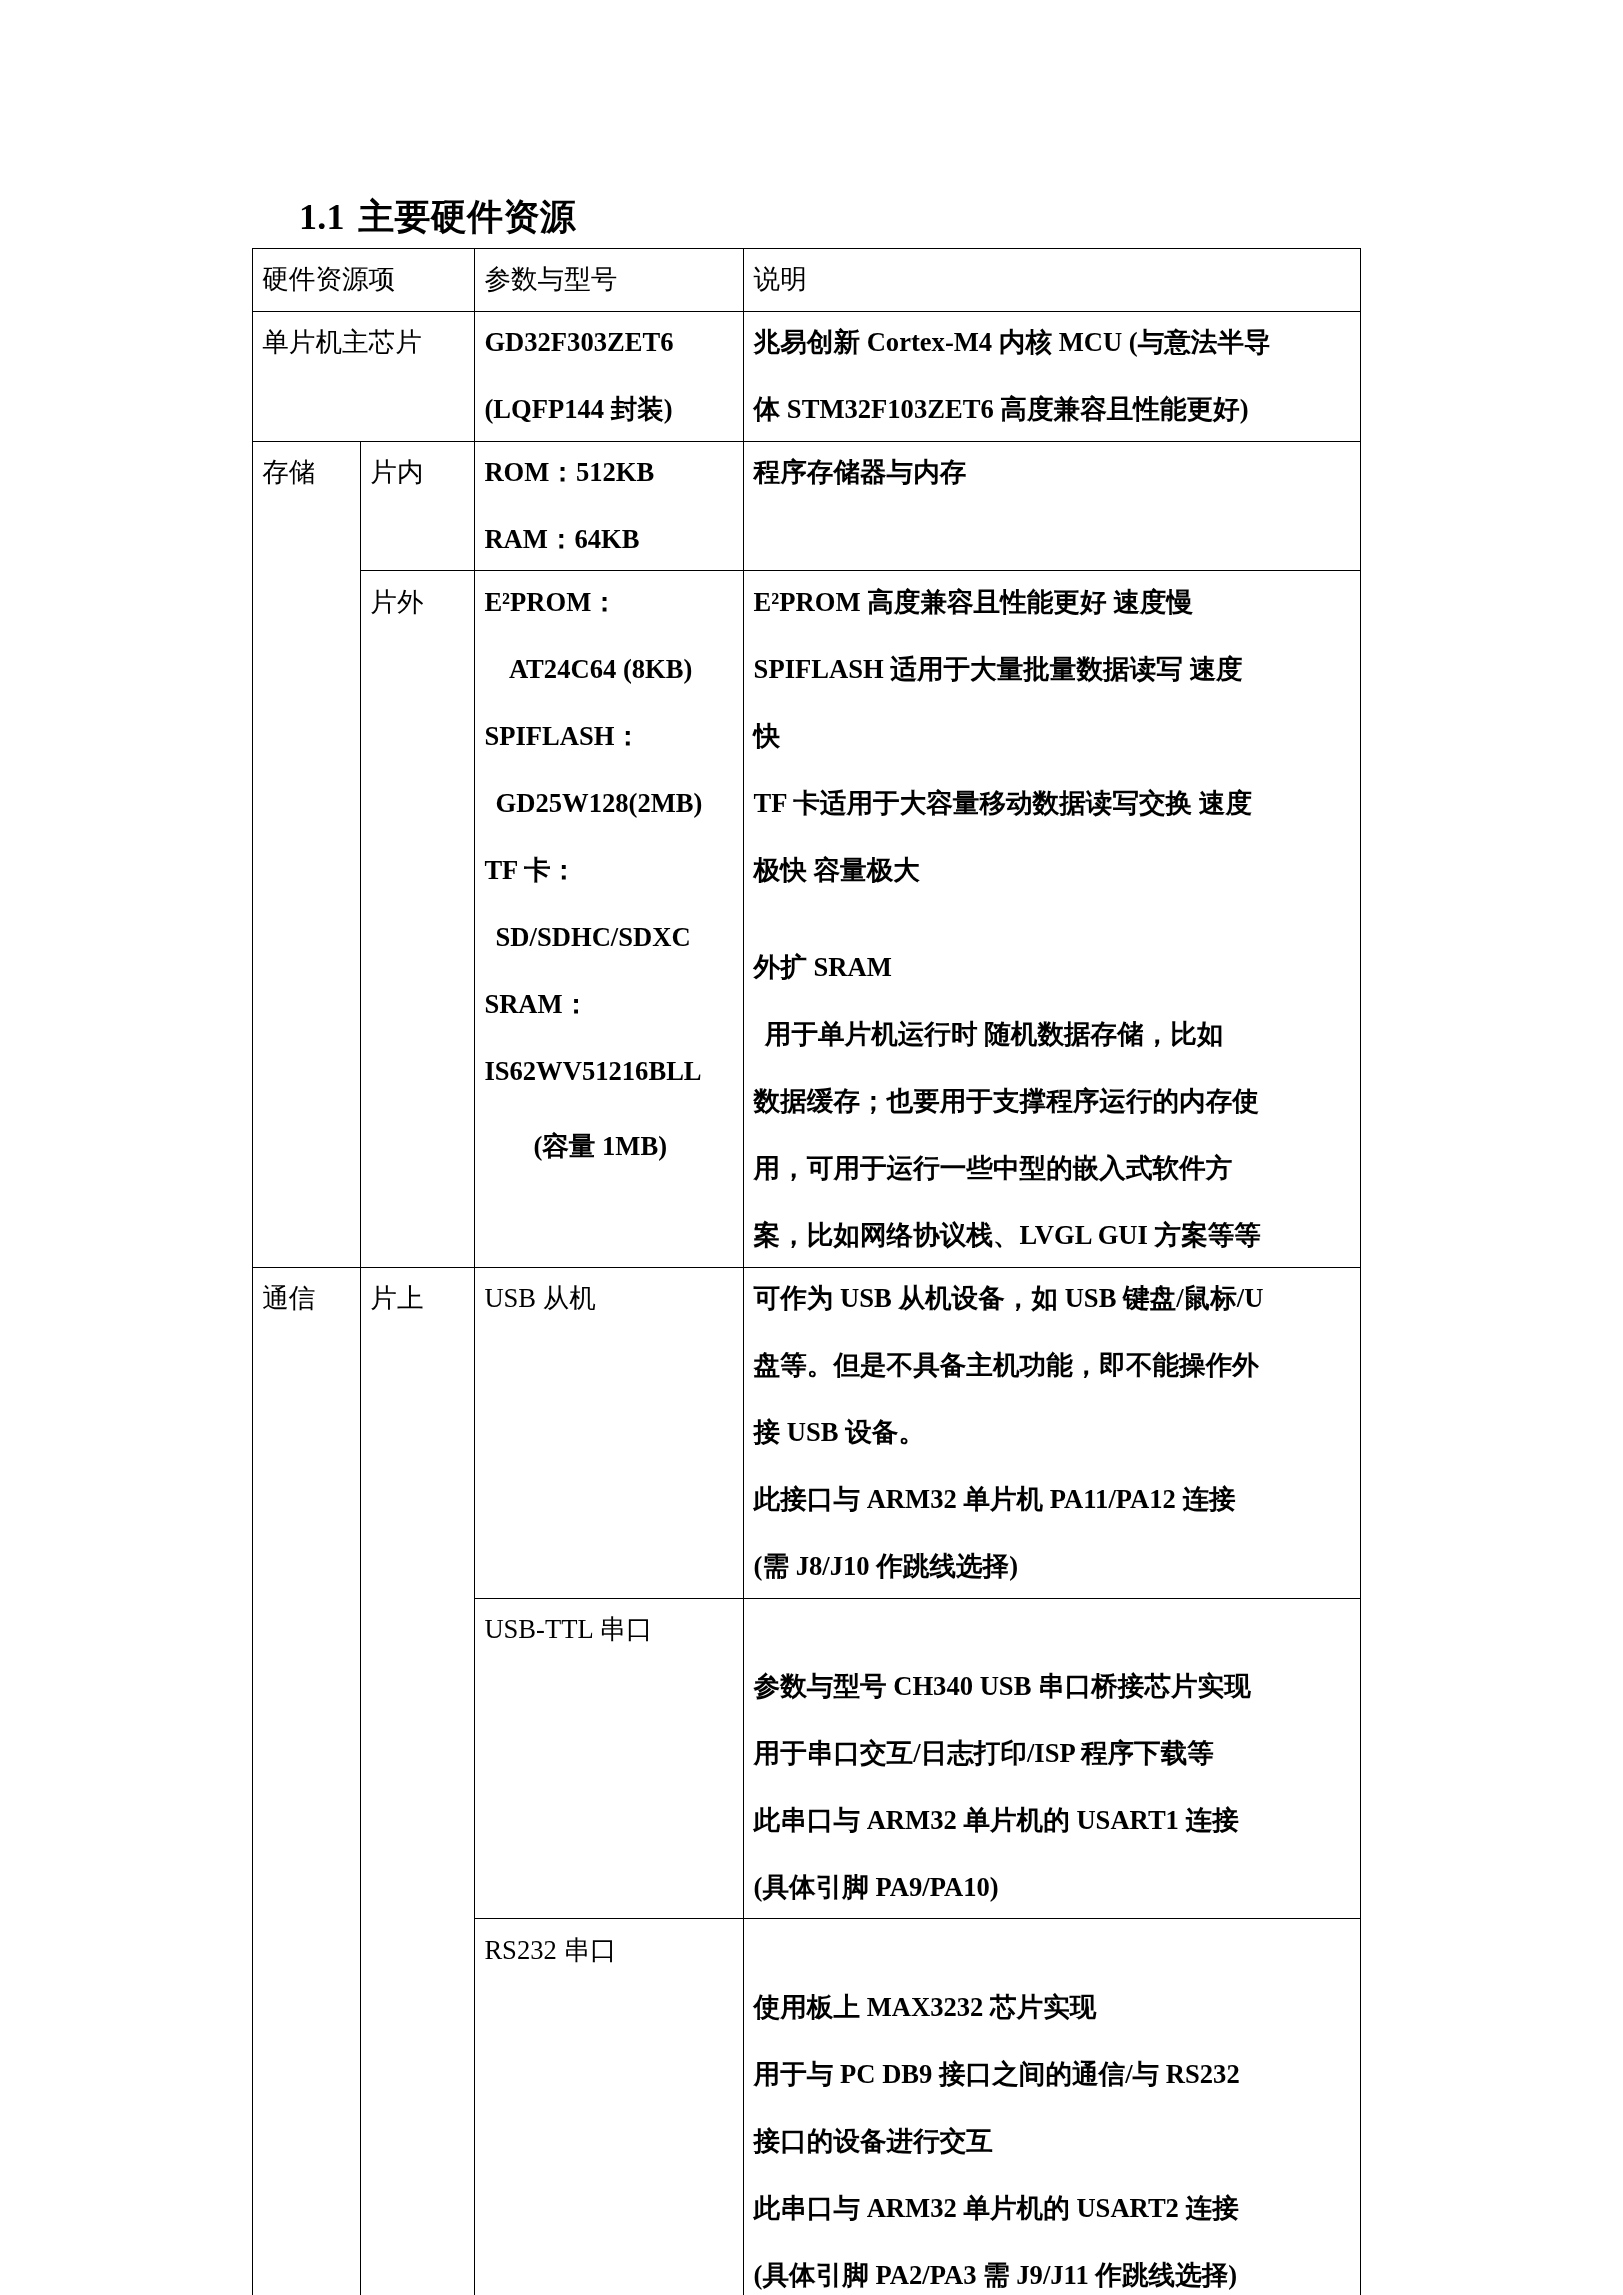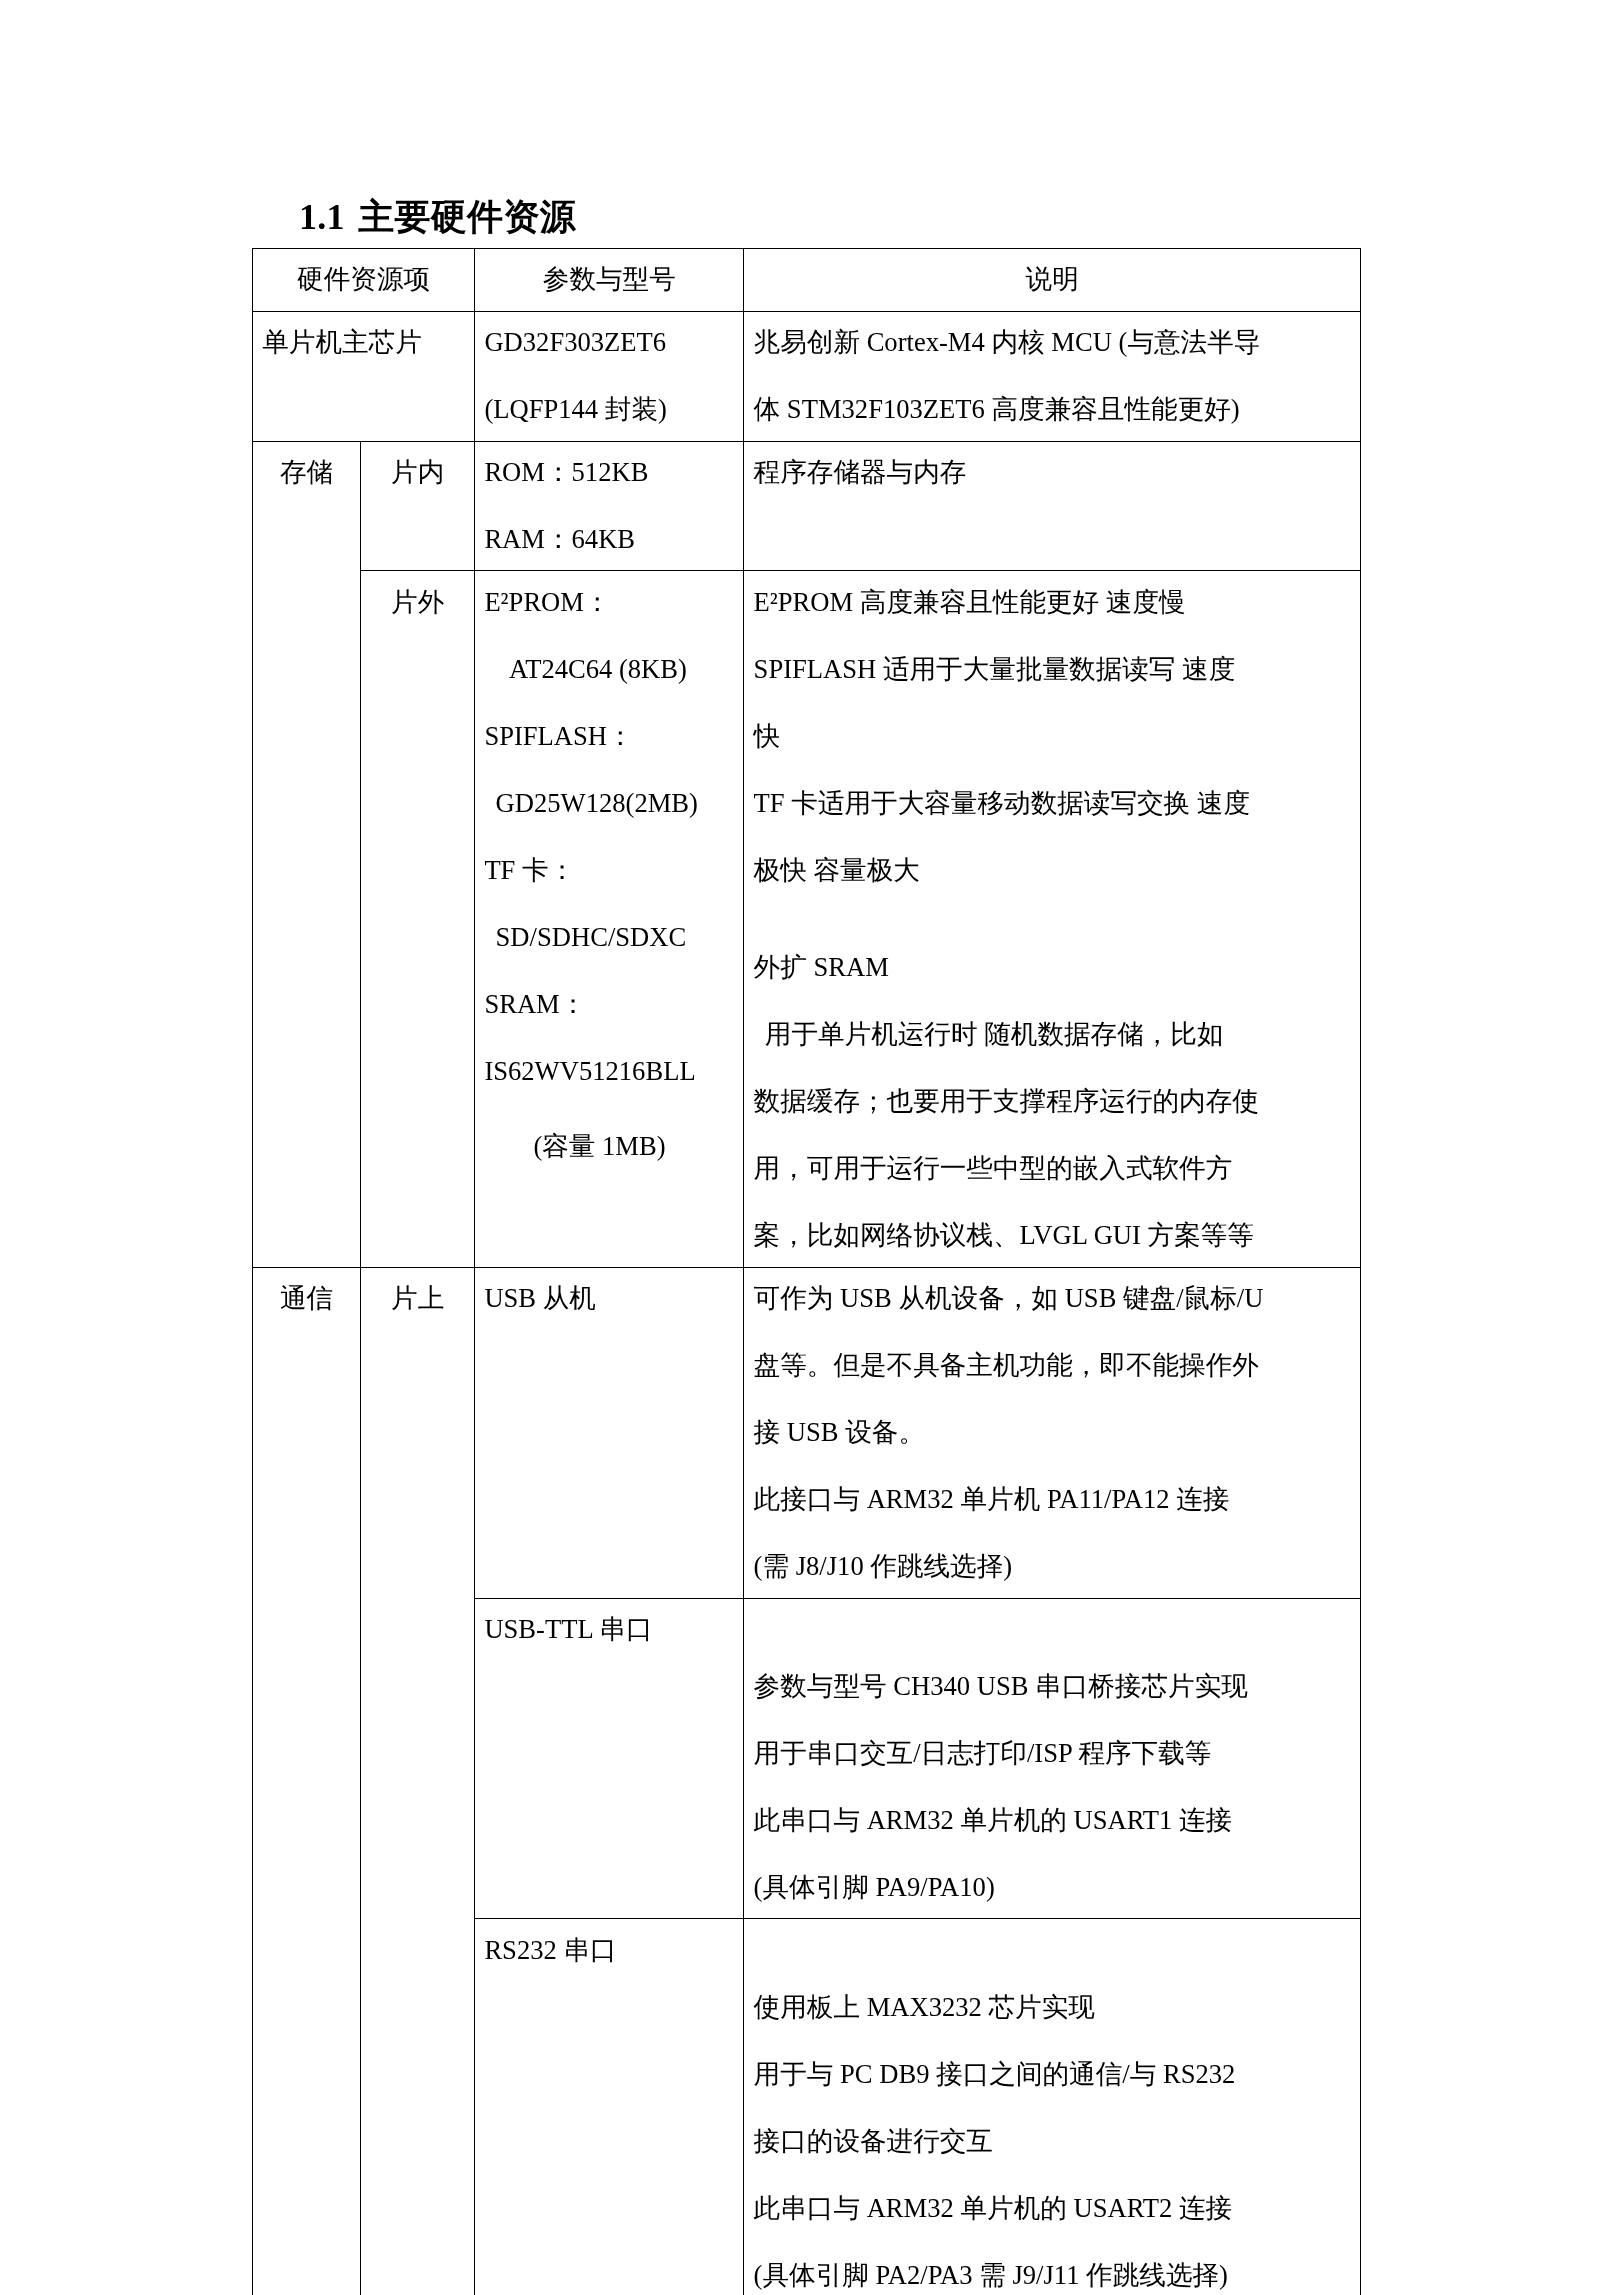--- a/index.html
+++ b/index.html
@@ -45,30 +45,30 @@
   }
   table.hw td {
     border: 1.5px solid #000;
     vertical-align: top;
     padding: 0;
   }
   .cell {
     padding: 10.2px 9.2px 11.2px 9.2px;
     line-height: 1.52;
   }
-  .cell.center  { text-align: center; }
+  .cell.center  { }
   td.vmid { vertical-align: middle; }
   td.vbot { vertical-align: bottom; }
 
   .c1 { width: 108px; }
   .c2 { width: 114px; }
   .c3 { width: 269px; }
   .c4 { width: 616px; }
 
-  .blockline { display: block; white-space: nowrap; }
+  .blockline { display: block; white-space: nowrap; font-weight: bold; }
   .ind1 { padding-left: 24.5px; }
   .ind2 { padding-left: 11.2px; }
   .ind3 { padding-left: 49px; margin-top: 8px; }
   .gap  { display: block; height: 26.6px; }
   .gapL { display: block; height: 57px; }
 </style>
 </head>
 <body>
 
 <div class="page">

